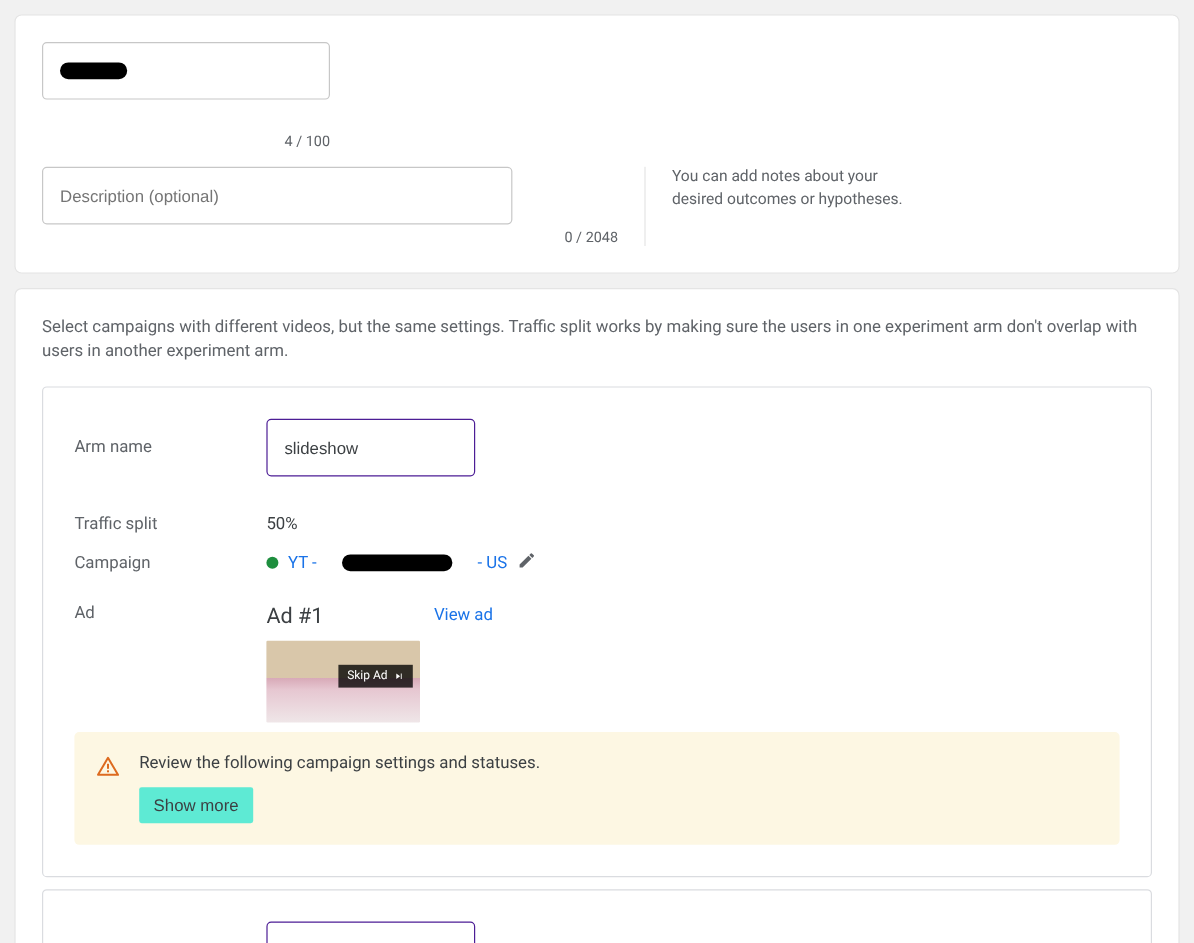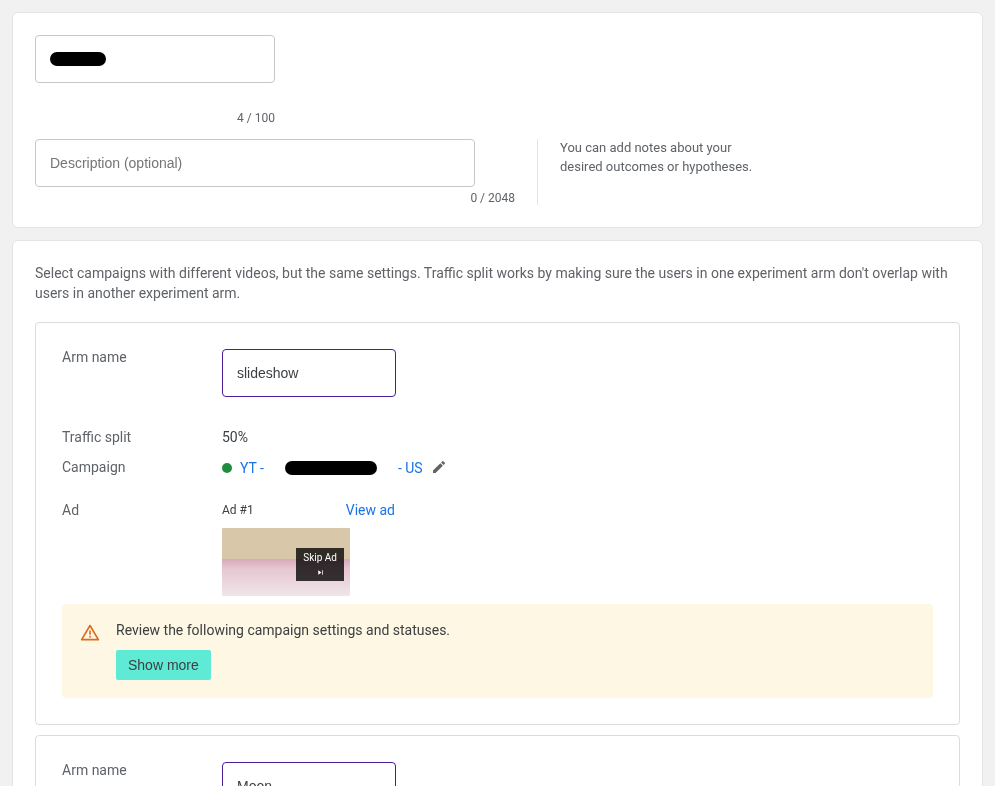--- a/index.html
+++ b/index.html
@@ -36,63 +36,63 @@
     margin-bottom: 4px;
   }
   .redact { background:#000; height:14px; border-radius:7px; display:inline-block; }
 
   .counter { font-size:12px; color:#5f6368; text-align:right;margin-top:28px; }
   .counter-240 { width:240px; }
   .counter-480 { width:480px; }
 
   .desc-row { display:flex; margin-top:14px; }
   .desc-box {
-    width: 440px; height:48px;
+    width: 392px; height:48px;
     border:1px solid #c7c7c7; border-radius:4px;
     display:flex; align-items:center; padding:0 14px;
     font-size:14px; color:#757575; outline:none; background:#fff;
   }
   .sep { width:1px; background:#e4e4e4; margin:0 22px; align-self:stretch; }
   .help-text { font-size:13px; color:#5f6368; max-width:200px; line-height:1.45; }
 
   .instruction { font-size:14px; color:#5f6368; line-height:1.45; margin-bottom:18px; }
 
   .arm-card {
     border:1px solid #dadce0; border-radius:4px;
     padding: 26px 26px;
     margin-bottom:10px;
   }
-  .field-row { display:flex; align-items:flex-start; margin-bottom:14px; }
+  .field-row { display:flex; align-items:center; margin-bottom:14px; }
   .field-label { width:160px; color:#5f6368; font-size:14px; }
   .field-val { font-size:14px; color:#3c4043; display:flex; align-items:center; gap:8px; }
 
   .arm-input {
     width:174px; height:48px;
     border:1px solid #4c1d95; border-radius:4px;
     padding:0 14px; font-size:14px; color:#3c4043;
     outline:none; background:#fff;
   }
 
   .status-dot { width:10px; height:10px; border-radius:50%; background:#1e8e3e; display:inline-block; }
   .campaign-link { color:#1a73e8; display:inline-flex; align-items:center; gap:21px;}
   .pencil { color:#5f6368; }
 
   .ad-heading { display:flex; align-items:center; }
-  .ad-title { color:#3c4043; font-size:12px; }
+  .ad-title { color:#3c4043; font-size:18px; }
   .view-ad { color:#1a73e8; margin-left:92px; font-size:14px; cursor:pointer;}
 
   .thumb {
     width:128px; height:68px; margin-top:10px;
     background: linear-gradient(180deg, #d9c7aa 0%, #d9c7aa 45%, #d7a8b6 45%, #e6c7d1 60%, #efe6e8 100%);
     position:relative; border-radius:1px;
   }
   .thumb-overlay {
     position:absolute; right:6px; top:20px;
     background:rgba(0,0,0,0.78); color:#fff;
-    font-size:10px; padding:4px 7px; display:flex; align-items:center; gap:5px;flex-direction:column;
+    font-size:10px; padding:4px 7px; display:flex; align-items:center; gap:5px;
   }
   .skip-icon { display:inline-flex; }
 
   .warn-box {
     background:#fdf7e3; border-radius:4px;
     padding:18px 18px; margin-top:8px;
     display:flex; align-items:flex-start; gap:16px;
   }
   .warn-icon { flex-shrink:0; margin-top:1px; }
   .warn-text { font-size:14px; color:#3c4043; }

